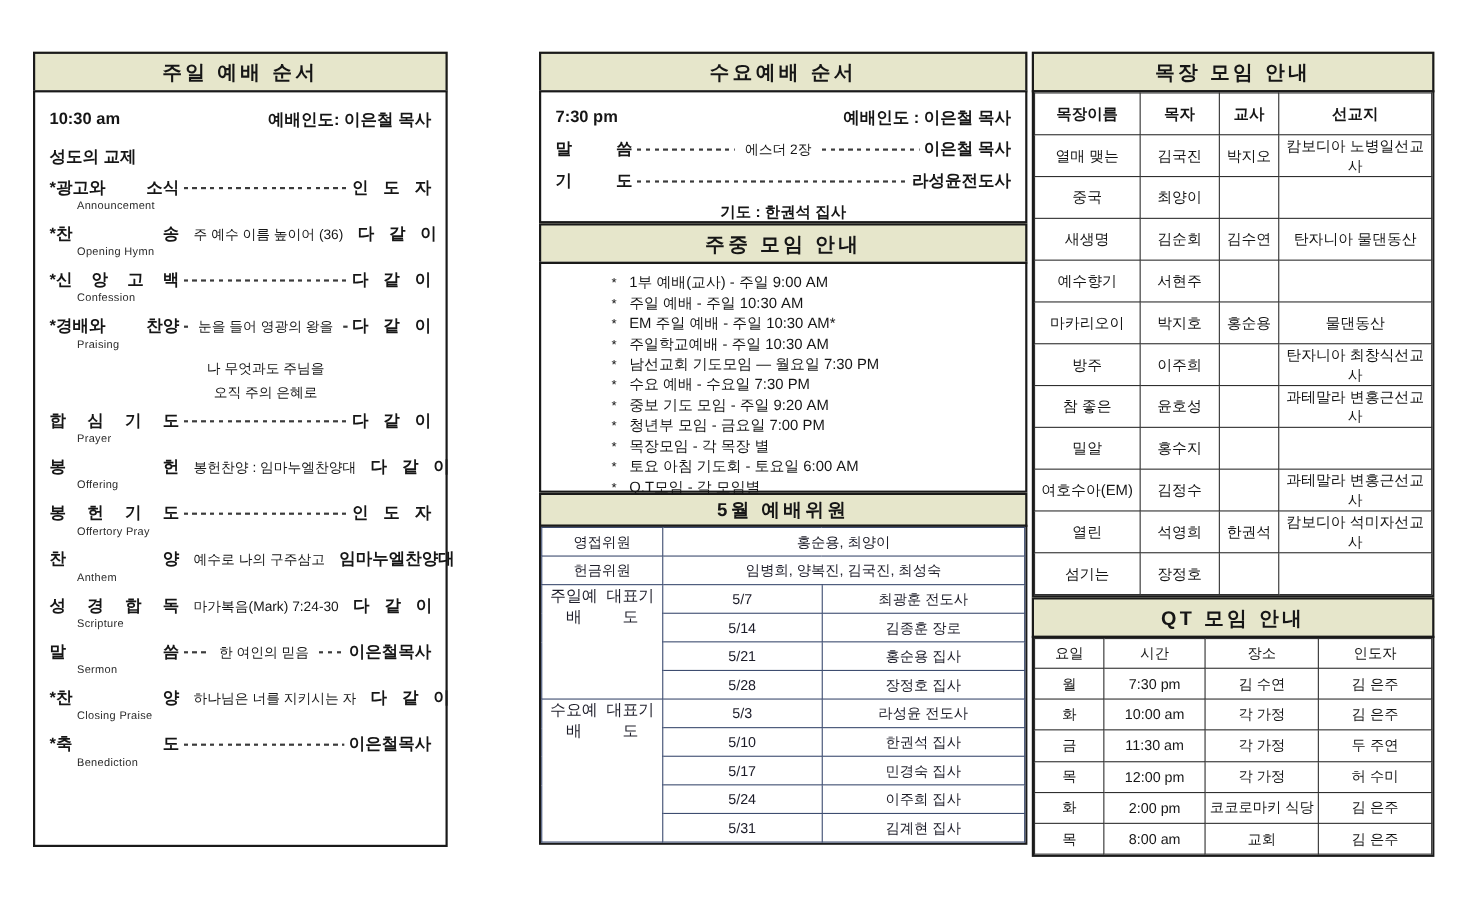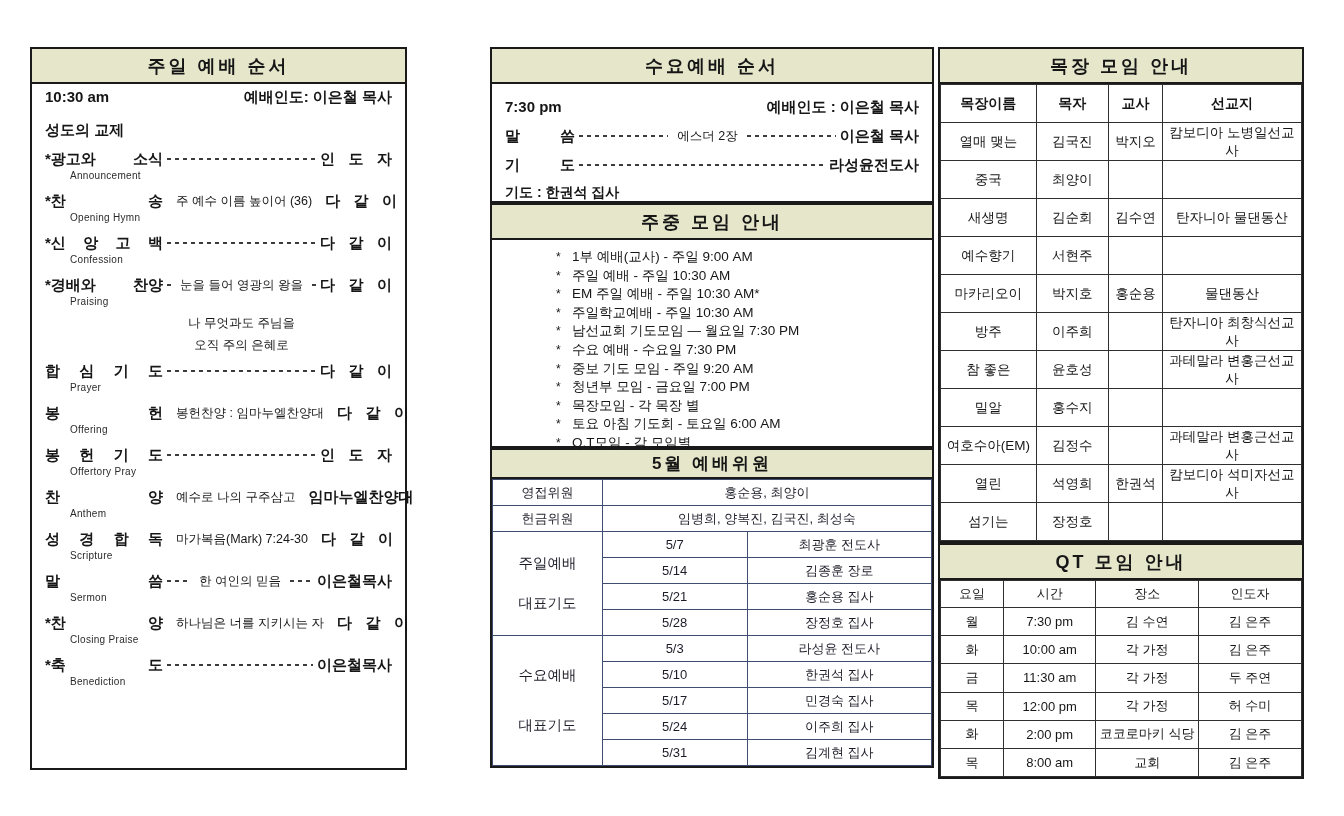--- a/index.html
+++ b/index.html
@@ -10,49 +10,49 @@
   .panel-left   { left:30px;  width:377px; }
   .panel-middle { left:490px; width:444px;border-radius:27px; }
   .panel-right  { left:938px; width:366px; }
 
   .band { border:2px solid #1a1a1a; background:#e6e6cb; text-align:center;
           font-size:18px; font-weight:700; letter-spacing:3px; height:37px;
           display:flex; align-items:center; justify-content:center; }
   .box  { border:2px solid #1a1a1a; margin-top:-2px; background:#fff; }
 
   
-  .order-body { height:688px; padding:0 13px 8px 13px; }
+  .order-body { height:688px; padding:12px 13px 8px 13px; }
   .top-row { display:flex; justify-content:space-between; font-size:15px; font-weight:600; margin-top:4px; }
   .fellowship { font-size:15px; font-weight:600; margin-top:14px; }
   .order-row { display:flex; align-items:center; margin-top:9px; line-height:20px; }
   .order-label { width:118px; font-size:15px; font-weight:600; white-space:nowrap;
                  text-align:justify; text-align-last:justify; flex:none; }
   .order-right { min-width:72px; font-size:15px; font-weight:600; white-space:nowrap;
                  text-align:justify; text-align-last:justify; flex:none; }
   .order-mid { font-size:12.5px; font-weight:500; padding:0 5px; white-space:nowrap; }
   .leader { flex:1; height:2px; align-self:center; margin:0 4px;
             background-image:repeating-linear-gradient(90deg,#3c3c3c 0 4px,transparent 4px 8px); }
   .order-sub { font-size:10px; color:#2a2a2a; margin:1px 0 0 25px; letter-spacing:.3px; line-height:12px; }
   .order-extra { font-size:12.5px; text-align:center; padding-left:46px; margin-top:8px; line-height:14px; }
 
   
   .wed-body { height:121px; padding:10px 13px 6px 13px; }
   .wed-body .order-label { width:70px; }
-  .wed-footer { font-size:14px; font-weight:600; margin-top:9px; }
+  .wed-footer { text-align:center; font-size:14px; font-weight:600; margin-top:9px; }
 
   .meet-body { height:210px; padding:8px 10px 6px 64px; }
   .meet-item { display:flex; font-size:13.5px; font-weight:500; line-height:17.6px; }
   .meet-bullet { width:16px; flex:none; font-size:12px; padding-top:1px; }
 
   table { border-collapse:collapse; width:100%; table-layout:fixed; background:#fff; }
   td, th { border:1px solid #3e4d70; text-align:center; vertical-align:middle;
            font-size:13px; font-weight:400; padding:0 3px; overflow:hidden; }
   .committee-table td { height:26px; color:#1c1c28;margin-left:33px; }
   .committee-table col.c1 { width:25%; } .committee-table col.c2 { width:33%; }
-  .group-label { display:flex; flex-direction:column; justify-content:space-evenly; height:100%; 
+  .group-label { display:flex; flex-direction:row; justify-content:space-evenly; height:100%; 
                  font-size:14.5px; color:#1c1c28; }
 
   .mokjang-table td, .mokjang-table th { border-color:#2f2f2f; height:38px; font-size:13.5px;margin-top:44px; }
   .mokjang-table th { font-weight:700; font-size:14px; }
   .mokjang-table col.m1 { width:26.5%; } .mokjang-table col.m2 { width:20%; } .mokjang-table col.m3 { width:15%; }
 
   .qt-table td, .qt-table th { border-color:#2f2f2f; font-size:13px; }
   .qt-table th { height:27px; font-weight:400; }
   .qt-table td { height:28.2px; }
   .qt-table col.q1 { width:17.5%; } .qt-table col.q2 { width:25.5%; }

